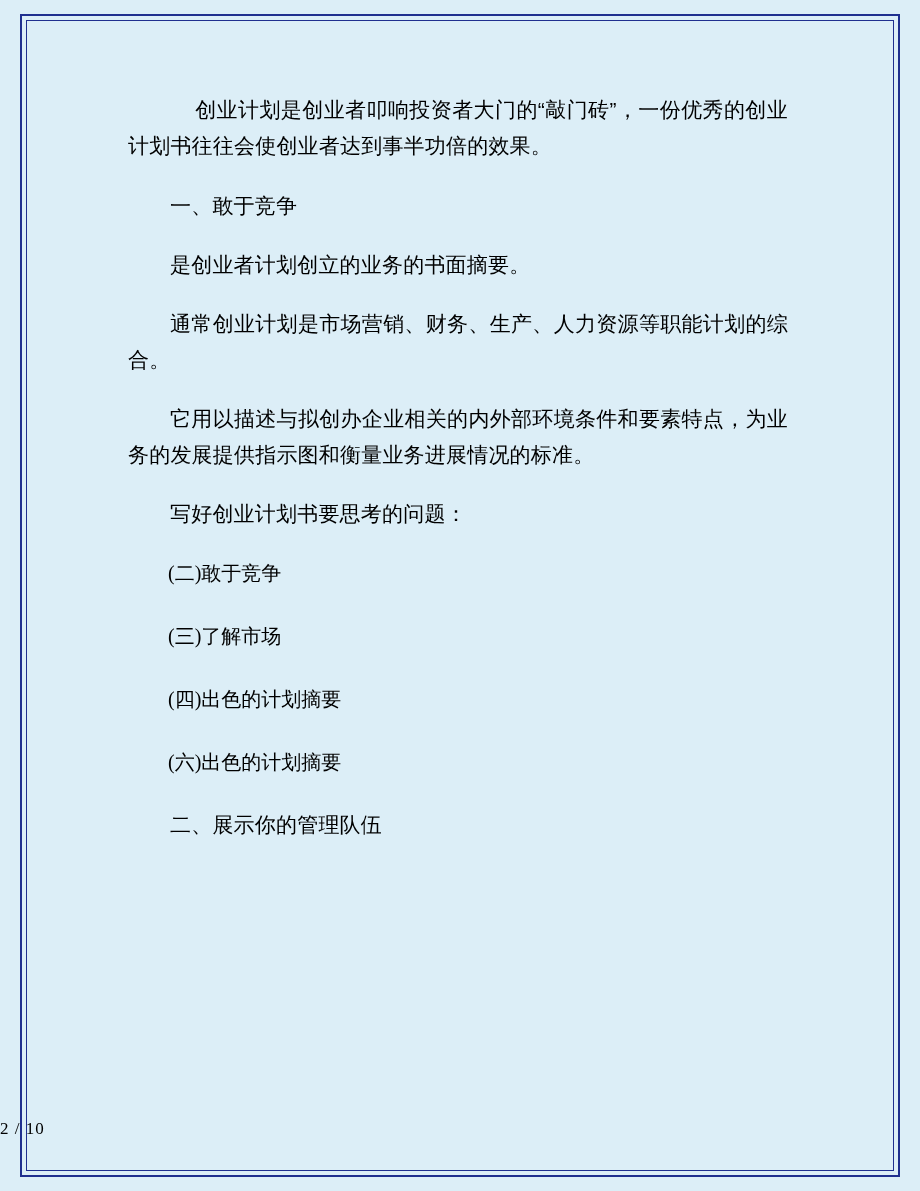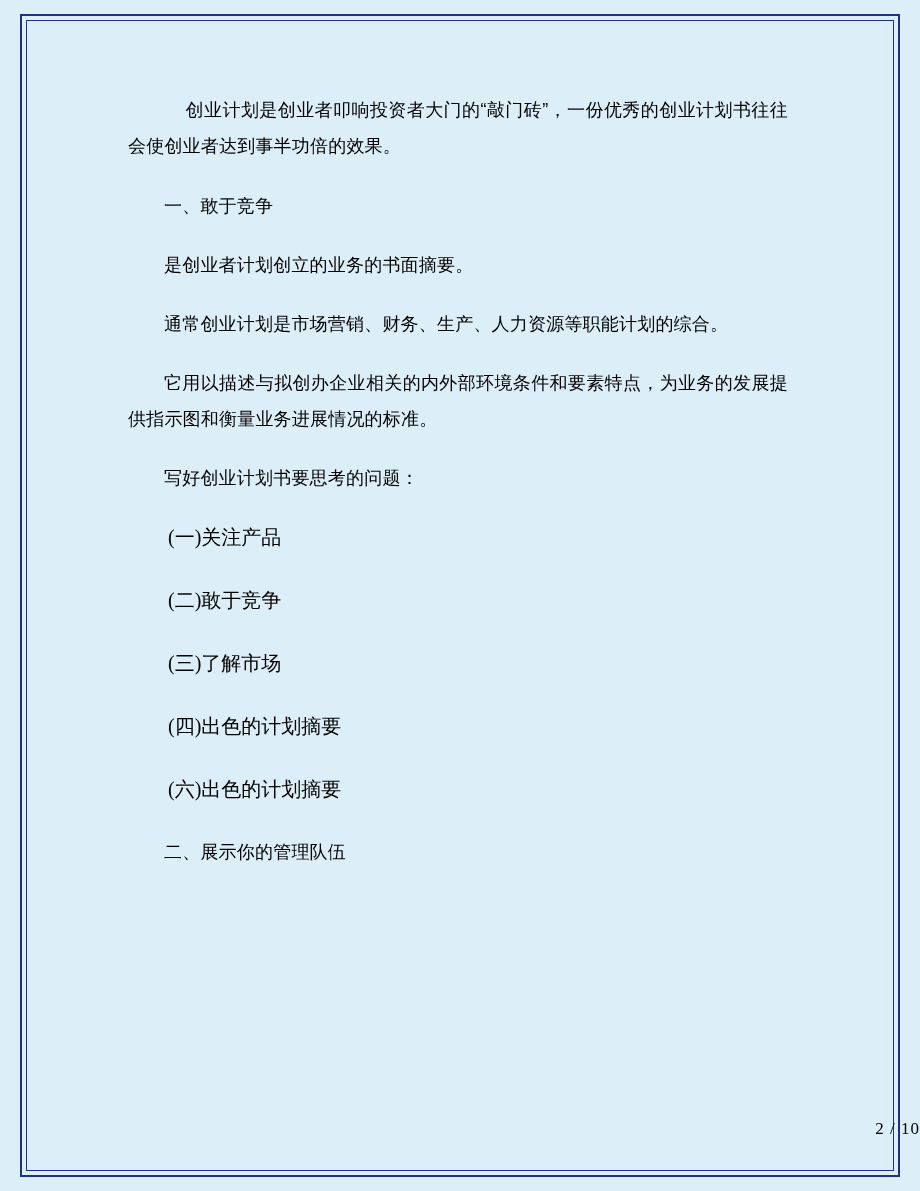--- a/index.html
+++ b/index.html
@@ -39,21 +39,21 @@
     box-sizing: border-box;
   }
   .content {
     position: absolute;
     left: 128px;
     top: 92px;
     width: 660px;
     box-sizing: border-box;
   }
   .para {
-    font-size: 18px;
+    font-size: 21px;
     line-height: 36px;
     color: #000000;
     margin: 0 0 23px 0;
     text-align: justify;
     text-justify: inter-ideograph;
     letter-spacing: 0.2px;
   }
   .para.indent {
     text-indent: 2em;
   }
@@ -67,21 +67,21 @@
     line-height: 36px;
     color: #000;
     margin: 0 0 27px 0;
     text-indent: 2em;
   }
   .footer {
     position: absolute;
     left: 0;
     right: 0;
     bottom: 52px;
-    text-align: right;
+    text-align: left;
     font-family: "Liberation Serif", "DejaVu Serif", serif;
     font-size: 17px;
     color: #000;
     letter-spacing: 1px;
   }
 </style>
 </head>
 <body>
 
 <div class="page">
@@ -89,21 +89,20 @@
   <div class="page-border-inner"></div>
 
   <div class="content">
     <p class="para first">创业计划是创业者叩响投资者大门的“敲门砖”，一份优秀的创业计划书往往会使创业者达到事半功倍的效果。</p>
     <p class="para indent">一、敢于竞争</p>
     <p class="para indent">是创业者计划创立的业务的书面摘要。</p>
     <p class="para indent">通常创业计划是市场营销、财务、生产、人力资源等职能计划的综合。</p>
     <p class="para indent">它用以描述与拟创办企业相关的内外部环境条件和要素特点，为业务的发展提供指示图和衡量业务进展情况的标准。</p>
     <p class="para indent">写好创业计划书要思考的问题：</p>
 
-    <p class="list-item">(一)关注产品</p>
     <p class="list-item">(二)敢于竞争</p>
     <p class="list-item">(三)了解市场</p>
     <p class="list-item">(四)出色的计划摘要</p>
     <p class="list-item">(六)出色的计划摘要</p>
 
     <p class="para indent">二、展示你的管理队伍</p>
   </div>
 
   <div class="footer">2 / 10</div>
 </div>

